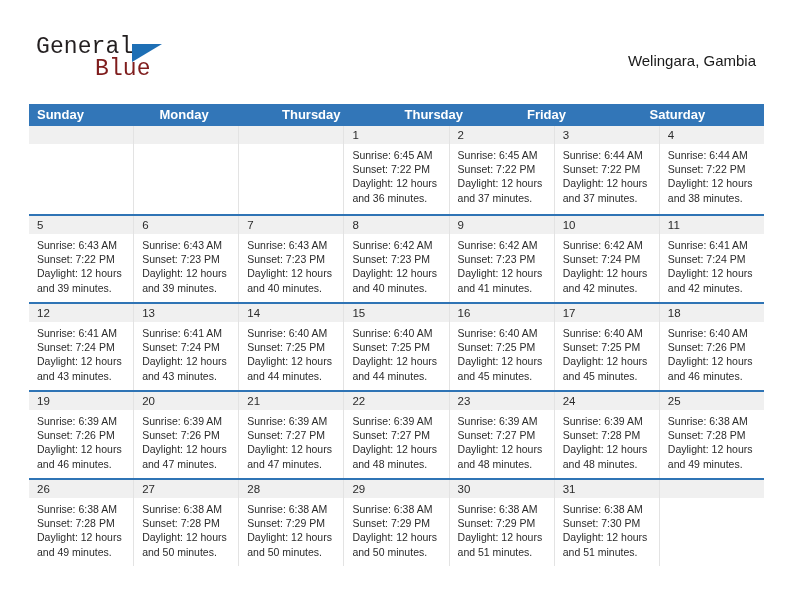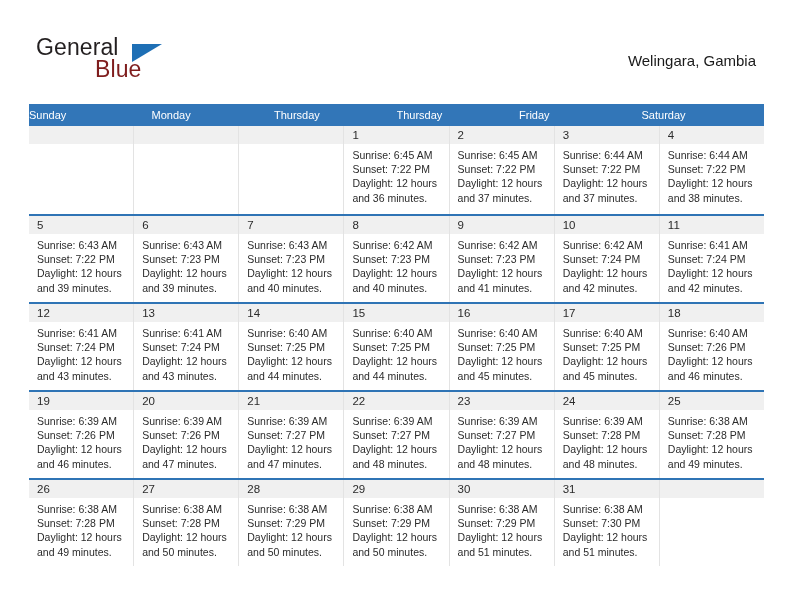--- a/index.html
+++ b/index.html
@@ -29,20 +29,21 @@
     top: 0;
     width: 792px;
     height: 100px;
   }
   .brand {
     position: absolute;
     left: 36px;
     top: 34px;
     width: 200px;
     height: 56px;
+    font-family: Liberation Mono, monospace;
   }
   .brand-general {
     position: absolute;
     left: 0;
     top: 0;
     font-size: 23px;
     color: #231f20;
     letter-spacing: 0.1px;
     line-height: 26px;
     white-space: nowrap;
@@ -95,25 +96,27 @@
     width: 735px;
   }
   .cal-head {
     display: flex;
     background: #3276b8;
     height: 22px;
   }
   .cal-head .hcell {
     flex: 1 1 0;
     box-sizing: border-box;
+    padding-left: 8px;
     color: #ffffff;
-    font-size: 11px;
+    font-size: 13px;
     line-height: 22px;
     white-space: nowrap;
     overflow: hidden;
+    font-weight: bold;
   }
 
   .week {
     display: flex;
     border-top: 2px solid #2f74b5;
     height: 88px;
     box-sizing: border-box;
   }
   .week.first {
     border-top: none;

